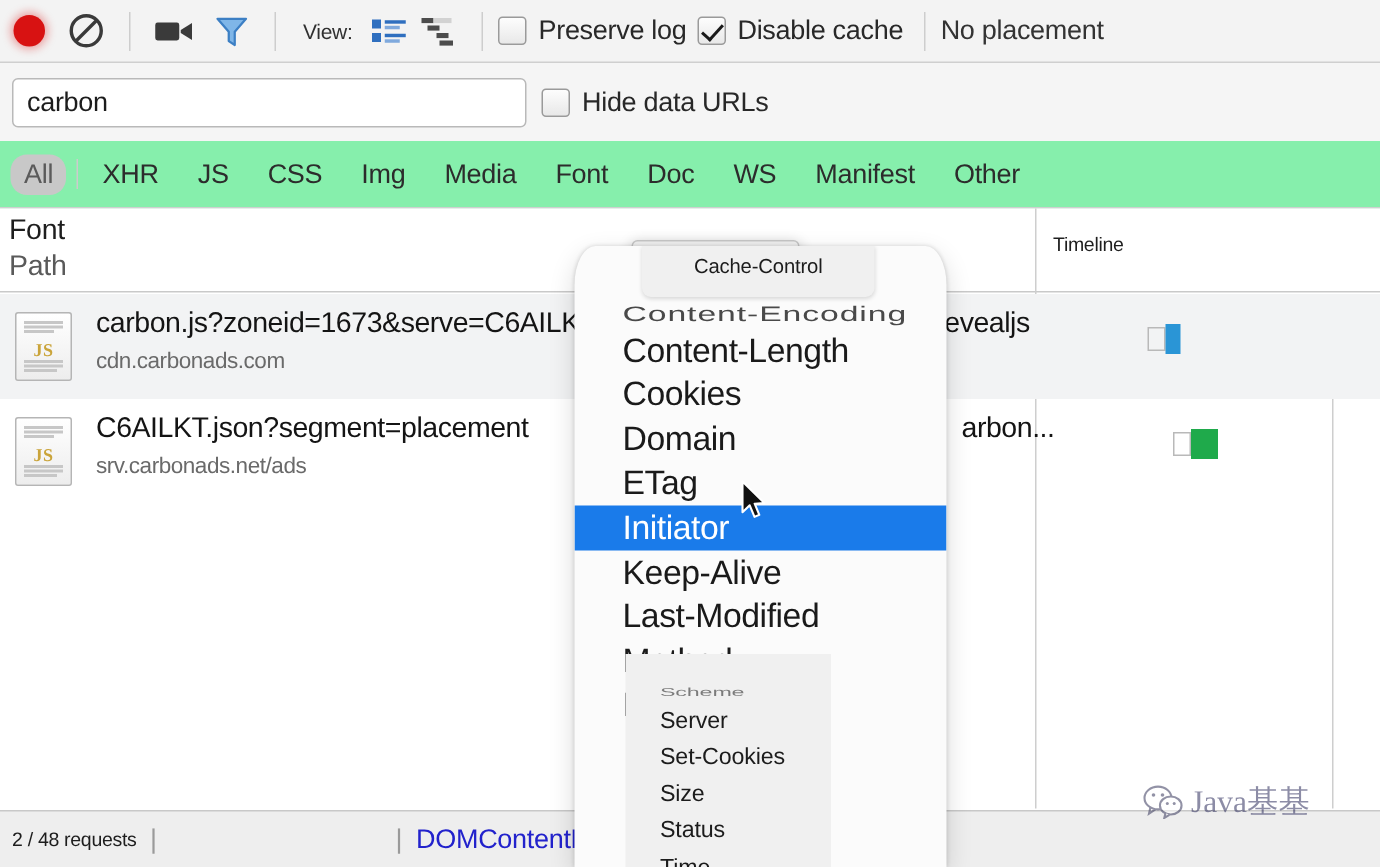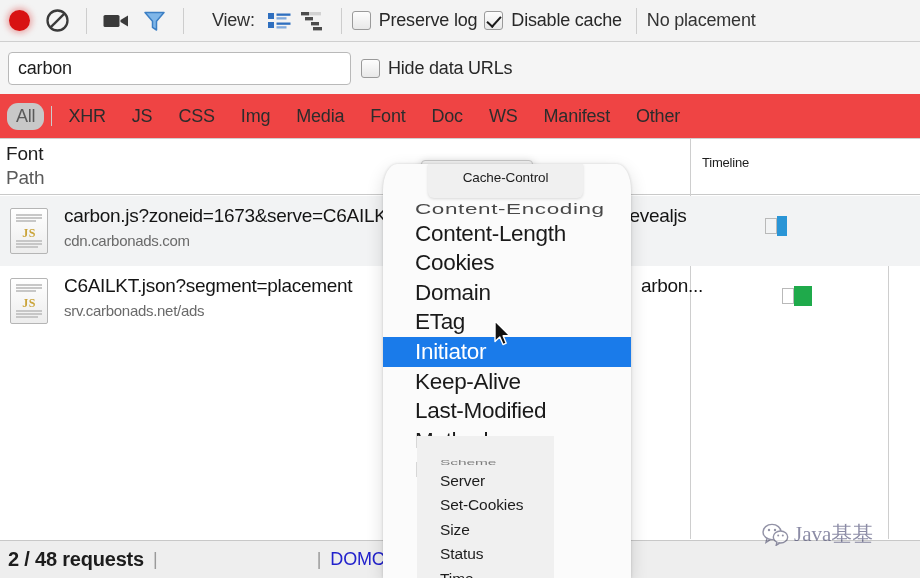--- a/index.html
+++ b/index.html
@@ -35,22 +35,22 @@
     width: 38px; height: 38px;
     display: flex; align-items: center; justify-content: center;
     flex: 0 0 auto;
   }
   .rec-dot {
     width: 21px; height: 21px; border-radius: 50%;
     background: #d81212;
     box-shadow: 0 0 6px 2px rgba(216,18,18,0.35);
   }
   .tb-label {
-    font-size: 18px; color: #303030;
-    margin: 0 8px 0 18px;
+    font-size: 14px; color: #303030;
+    margin: 0 8px 0 8px;
     white-space: nowrap;
     letter-spacing: -0.2px;
   }
   .view-icon { width: 34px; height: 34px; display:flex; align-items:center; justify-content:center; }
   .chk-wrap {
     display: flex; align-items: center; flex: 0 0 auto;
     margin-right: 4px;
   }
   .chkbox {
     width: 19px; height: 19px;
@@ -96,21 +96,21 @@
     padding: 0 9px;
     font-size: 18px; color: #1c1c1c;
     letter-spacing: -0.2px;
   }
   .hide-urls { display: flex; align-items: center; margin-left: 10px; }
 
   
   .typebar {
     position: absolute; left: 0; top: 94px;
     width: 920px; height: 45px;
-    background: #ef4444;
+    background: #86efac;
     border-bottom: 1px solid #cfcfcf;
     display: flex; align-items: center;
   }
   .pill {
     font-size: 18px; color: #2c2c2c;
     padding: 3px 9px;
     border-radius: 11px;
     white-space: nowrap;
     letter-spacing: -0.2px;
     margin: 0 4px;
@@ -202,23 +202,22 @@
 
   
   .statusbar {
     position: absolute; left: 0; bottom: 0;
     width: 920px; height: 38px;
     background: #eeeeee;
     border-top: 1px solid #c8c8c8;
     display: flex; align-items: center;
   }
   .sb-text {
-    font-size: 20px; color: #1d1d1d; white-space: nowrap;
+    font-size: 13px; color: #1d1d1d; white-space: nowrap;
     letter-spacing: -0.2px;
-    font-weight: bold;
   }
   .sb-div { margin: 0 9px; color: #9a9a9a; font-size:18px; }
   .sb-dcl { font-size: 18px; color: #2222cc; white-space: nowrap; letter-spacing:-0.2px; }
   .sb-load { font-size: 18px; color: #d05a1e; white-space: nowrap; letter-spacing:-0.2px; }
 
   
   .menu-small {
     position: absolute;
     left: 421px; top: 160px;
     width: 112px; height: 418px;

